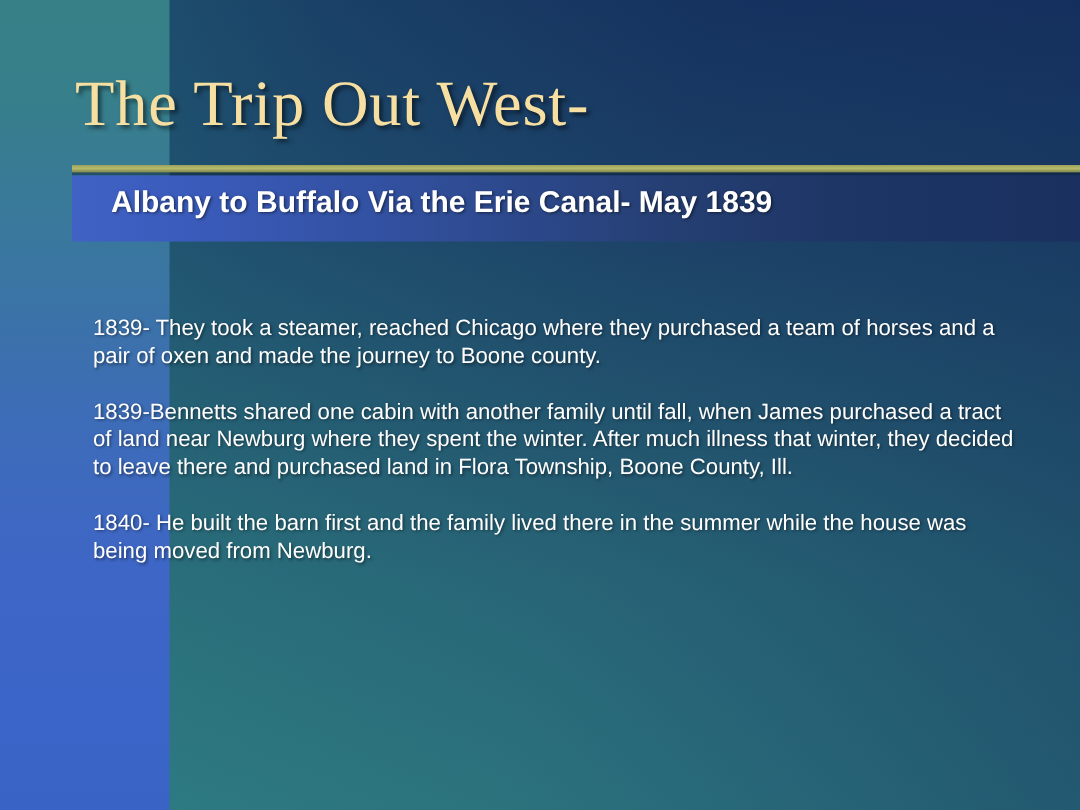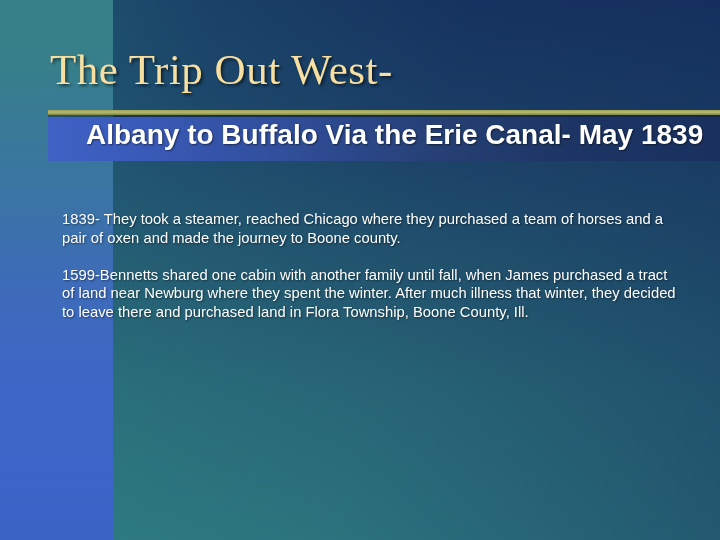--- a/index.html
+++ b/index.html
@@ -99,24 +99,24 @@
     background: linear-gradient(to right,
       #3f62c4 0%,
       #3b5cbd 10%,
       #32509f 32%,
       #264075 58%,
       #1d3564 78%,
       #1a3160 100%);
   }
   .subtitle-text {
     position: absolute;
-    left: 86px;
+    left: 74px;
     top: 122px;
     width: 620px;
-    font-size: 28px;
+    font-size: 20px;
     font-weight: bold;
     color: #ffffff;
     line-height: 26px;
     text-shadow: 1px 1px 2px rgba(0,0,0,0.5);
     white-space: nowrap;
   }
 
   
   .body {
     position: absolute;
@@ -150,16 +150,17 @@
   <div class="title">The Trip Out West-</div>
 
   <div class="rule"></div>
   <div class="rule-shadow"></div>
 
   <div class="subtitle-band"></div>
   <div class="subtitle-text">Albany to Buffalo Via the Erie Canal-  May 1839</div>
 
   <div class="body">
     <p class="para">1839- They took a steamer, reached Chicago where they purchased a team of horses and a pair of oxen and made the journey to Boone county.</p>
-    <p class="para">1599-Bennetts shared one cabin with another family until fall, when James purchased a tract of land near Newburg where they spent the winter.  After much illness that winter, they decided to leave there and purchased land in Flora Township, Boone County, Ill.</p>
+    <p class="para">1839-Bennetts shared one cabin with another family until fall, when James purchased a tract of land near Newburg where they spent the winter.  After much illness that winter, they decided to leave there and purchased land in Flora Township, Boone County, Ill.</p>
+    <p class="para">1840- He built the barn first and the family lived there in the summer while the house was being moved from Newburg.</p>
   </div>
 
 </div>
 
 </body></html>

